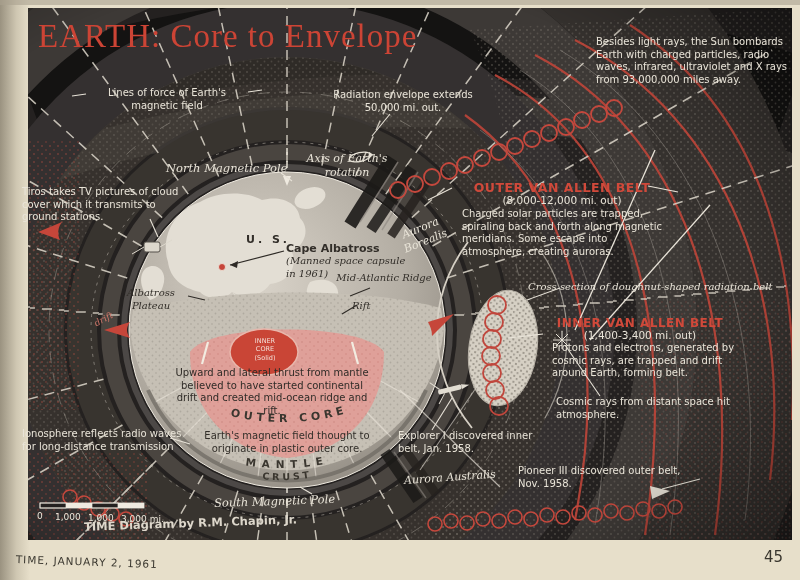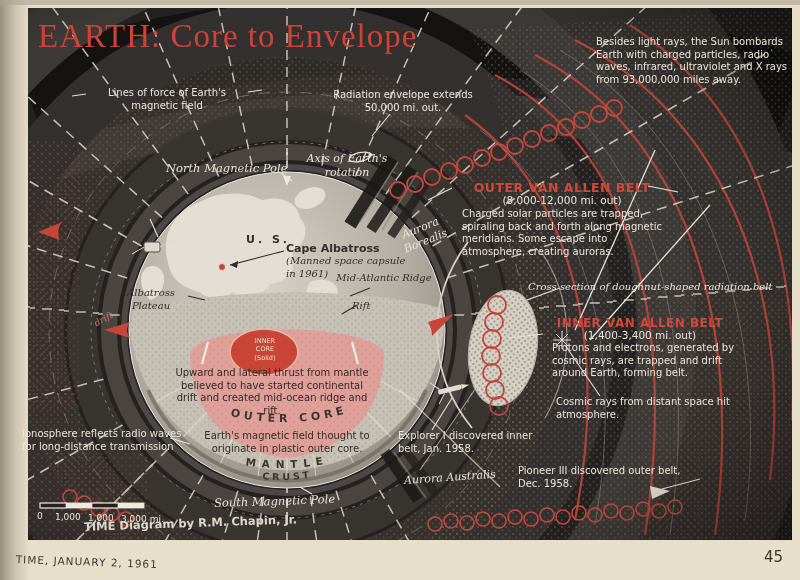--- a/index.html
+++ b/index.html
@@ -336,20 +336,21 @@
 <div class="lbl" style="left:596px;top:36px;width:194px;">Besides light rays, the Sun bombards Earth with charged particles, radio waves, infrared, ultraviolet and X rays from 93,000,000 miles away.</div>
 
 <div class="lbl ctr" style="left:86px;top:87px;width:162px;">Lines of force of Earth's magnetic field</div>
 
 <div class="lbl ctr" style="left:324px;top:89px;width:158px;">Radiation envelope extends 50,000 mi. out.</div>
 
 <div class="lbl ser" style="left:166px;top:161px;font-size:11.5px;white-space:nowrap;">North Magnetic Pole</div>
 
 <div class="lbl ser ctr" style="left:300px;top:152px;width:94px;font-size:11px;">Axis of Earth's rotation</div>
 
+<div class="lbl" style="left:22px;top:186px;width:160px;">Tiros takes TV pictures of cloud cover which it transmits to ground stations.</div>
 
 <div class="lbl rd b ctr" style="left:452px;top:180px;width:220px;font-size:12.5px;letter-spacing:0.5px;">OUTER VAN ALLEN BELT</div>
 <div class="lbl ctr" style="left:452px;top:194px;width:220px;font-size:10.5px;">(8,000-12,000 mi. out)</div>
 <div class="lbl" style="left:462px;top:208px;width:202px;">Charged solar particles are trapped, spiraling back and forth along magnetic meridians. Some escape into atmosphere, creating auroras.</div>
 
 <div class="lbl dk" style="left:246px;top:233px;font-size:11px;letter-spacing:3px;font-weight:600;">U. S.</div>
 
 <div class="lbl dk" style="left:286px;top:242px;font-size:11px;font-weight:600;white-space:nowrap;">Cape Albatross</div>
 <div class="lbl ser dk" style="left:286px;top:255px;width:122px;font-size:10px;">(Manned space capsule in 1961)</div>
 
@@ -373,21 +374,21 @@
 <div class="lbl" style="left:556px;top:396px;width:188px;">Cosmic rays from distant space hit atmosphere.</div>
 
 <div class="lbl" style="left:22px;top:428px;width:162px;">Ionosphere reflects radio waves for long-distance transmission</div>
 
 <div class="lbl dk ctr" style="left:192px;top:430px;width:190px;font-size:10px;">Earth's magnetic field thought to originate in plastic outer core.</div>
 
 <div class="lbl" style="left:398px;top:430px;width:152px;">Explorer I discovered inner belt, Jan. 1958.</div>
 
 <div class="lbl ser" style="left:404px;top:470px;width:115px;font-size:11px;transform:rotate(-4deg);white-space:nowrap;">Aurora Australis</div>
 
-<div class="lbl" style="left:518px;top:465px;width:182px;">Pioneer III discovered outer belt, Dec. 1958.</div>
+<div class="lbl" style="left:518px;top:465px;width:182px;">Pioneer III discovered outer belt, Nov. 1958.</div>
 
 <div class="lbl ser" style="left:214px;top:494px;font-size:11.5px;transform:rotate(-2deg);white-space:nowrap;">South Magnetic Pole</div>
 
 <div class="lbl ser" style="left:94px;top:314px;font-size:9px;color:#d0776a;transform:rotate(-28deg);">drift</div>
 
 <div class="lbl sm" style="left:37px;top:511px;">0</div>
 <div class="lbl sm" style="left:55px;top:512px;">1,000</div>
 <div class="lbl sm" style="left:88px;top:513px;">1,000</div>
 <div class="lbl sm" style="left:121px;top:514px;">3,000 mi.</div>
 

